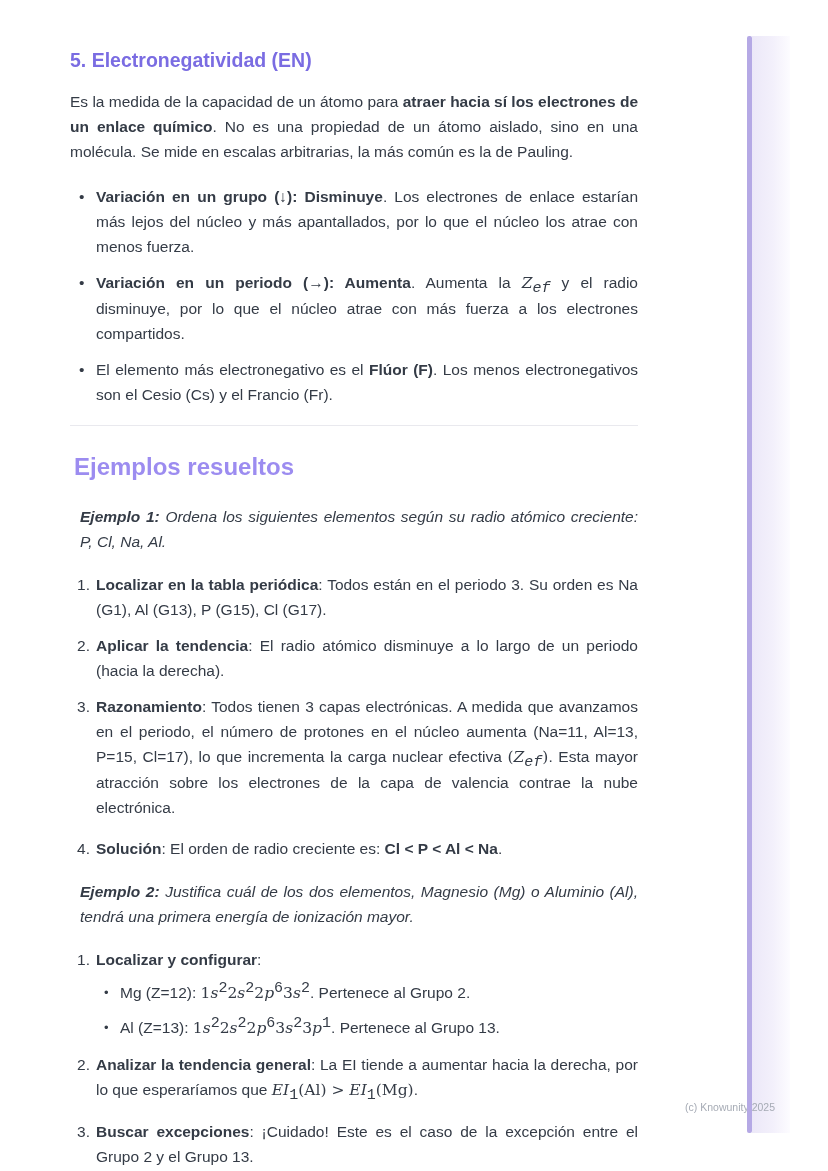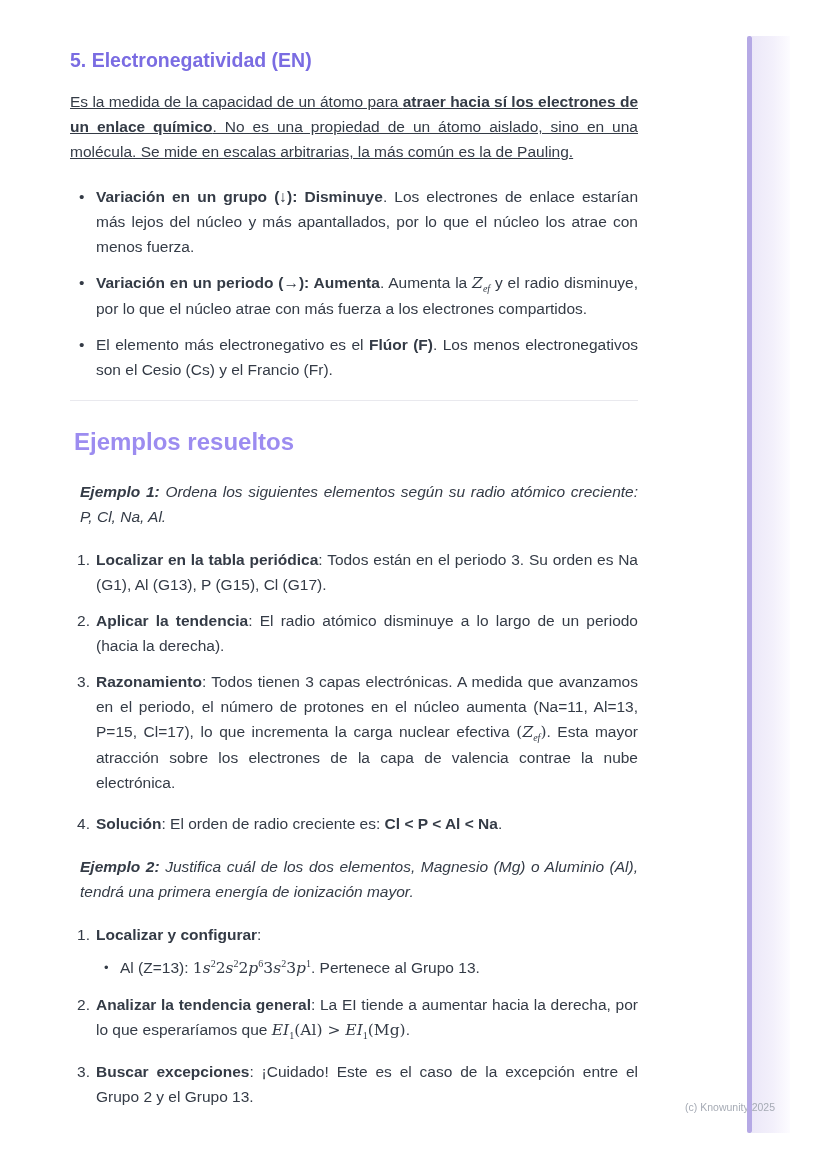--- a/index.html
+++ b/index.html
@@ -23,21 +23,20 @@
   .sec-title {
     font-size: 19.5px;
     line-height: 24px;
     font-weight: 700;
     color: var(--accent-h3, #7a6ce2);
     margin: 0 0 17px 0;
   }
   .para {
     margin: 0 0 16px 0;
     text-align: justify;
-    text-decoration: underline;
   }
   b, .seg-b { font-weight: 700; }
   ul.bullets {
     list-style: none;
     margin: 20px 0 0 0;
     padding: 0 0 0 26px;
   }
   ul.bullets > li {
     position: relative;
     margin: 0 0 11px 0;
@@ -97,22 +96,22 @@
     content: "\2022";
     position: absolute;
     left: -16px;
     top: 0;
     font-size: 13px;
   }
   
   .seg-m  { font-family: "DejaVu Serif", serif; font-style: italic; }
   .seg-mn { font-family: "DejaVu Serif", serif; }
   sub.seg-sub, sub.seg-subn, sup.seg-sup {
-    font-family: Liberation Serif, serif;
-    font-size: 10px;
+    font-family: Liberation Mono, monospace;
+    font-size: 15px;
     line-height: 0;
   }
   sub.seg-sub { font-style: italic; }
   
   .edge-strip {
     position: absolute;
     left: 752px; top: 36px;
     width: 38px; height: 1097px;
     background: linear-gradient(90deg, var(--strip, #ece8f8) 0%, #f3f0fb 55%, #fdfcff 100%);
     z-index: 1;
@@ -162,20 +161,21 @@
     <li><span class="seg-b">Razonamiento</span>: Todos tienen 3 capas electrónicas. A medida que avanzamos en el periodo, el número de protones en el núcleo aumenta (Na=11, Al=13, P=15, Cl=17), lo que incrementa la carga nuclear efectiva <span class="seg-mn">(</span><span class="seg-m">Z</span><sub class="seg-sub">ef</sub><span class="seg-mn">)</span>. Esta mayor atracción sobre los electrones de la capa de valencia contrae la nube electrónica.</li>
     <li><span class="seg-b">Solución</span>: El orden de radio creciente es: <span class="seg-b">Cl &lt; P &lt; Al &lt; Na</span>.</li>
   </ol>
 
   <p class="lead"><span class="seg-b">Ejemplo 2:</span> Justifica cuál de los dos elementos, Magnesio (Mg) o Aluminio (Al), tendrá una primera energía de ionización mayor.</p>
 
   <ol class="steps">
     <li>
       <span><span class="seg-b">Localizar y configurar</span>:</span>
       <ul class="sub">
+        <li>Mg (Z=12): <span class="seg-mn">1</span><span class="seg-m">s</span><sup class="seg-sup">2</sup><span class="seg-mn">2</span><span class="seg-m">s</span><sup class="seg-sup">2</sup><span class="seg-mn">2</span><span class="seg-m">p</span><sup class="seg-sup">6</sup><span class="seg-mn">3</span><span class="seg-m">s</span><sup class="seg-sup">2</sup>. Pertenece al Grupo 2.</li>
         <li>Al (Z=13): <span class="seg-mn">1</span><span class="seg-m">s</span><sup class="seg-sup">2</sup><span class="seg-mn">2</span><span class="seg-m">s</span><sup class="seg-sup">2</sup><span class="seg-mn">2</span><span class="seg-m">p</span><sup class="seg-sup">6</sup><span class="seg-mn">3</span><span class="seg-m">s</span><sup class="seg-sup">2</sup><span class="seg-mn">3</span><span class="seg-m">p</span><sup class="seg-sup">1</sup>. Pertenece al Grupo 13.</li>
       </ul>
     </li>
     <li><span class="seg-b">Analizar la tendencia general</span>: La EI tiende a aumentar hacia la derecha, por lo que esperaríamos que <span class="seg-m">EI</span><sub class="seg-subn">1</sub><span class="seg-mn">(Al)</span><span class="seg-mn"> &gt; </span><span class="seg-m">EI</span><sub class="seg-subn">1</sub><span class="seg-mn">(Mg)</span>.</li>
     <li><span class="seg-b">Buscar excepciones</span>: ¡Cuidado! Este es el caso de la excepción entre el Grupo 2 y el Grupo 13.</li>
   </ol>
 
 </div>
 
 <div class="edge-strip"></div>

